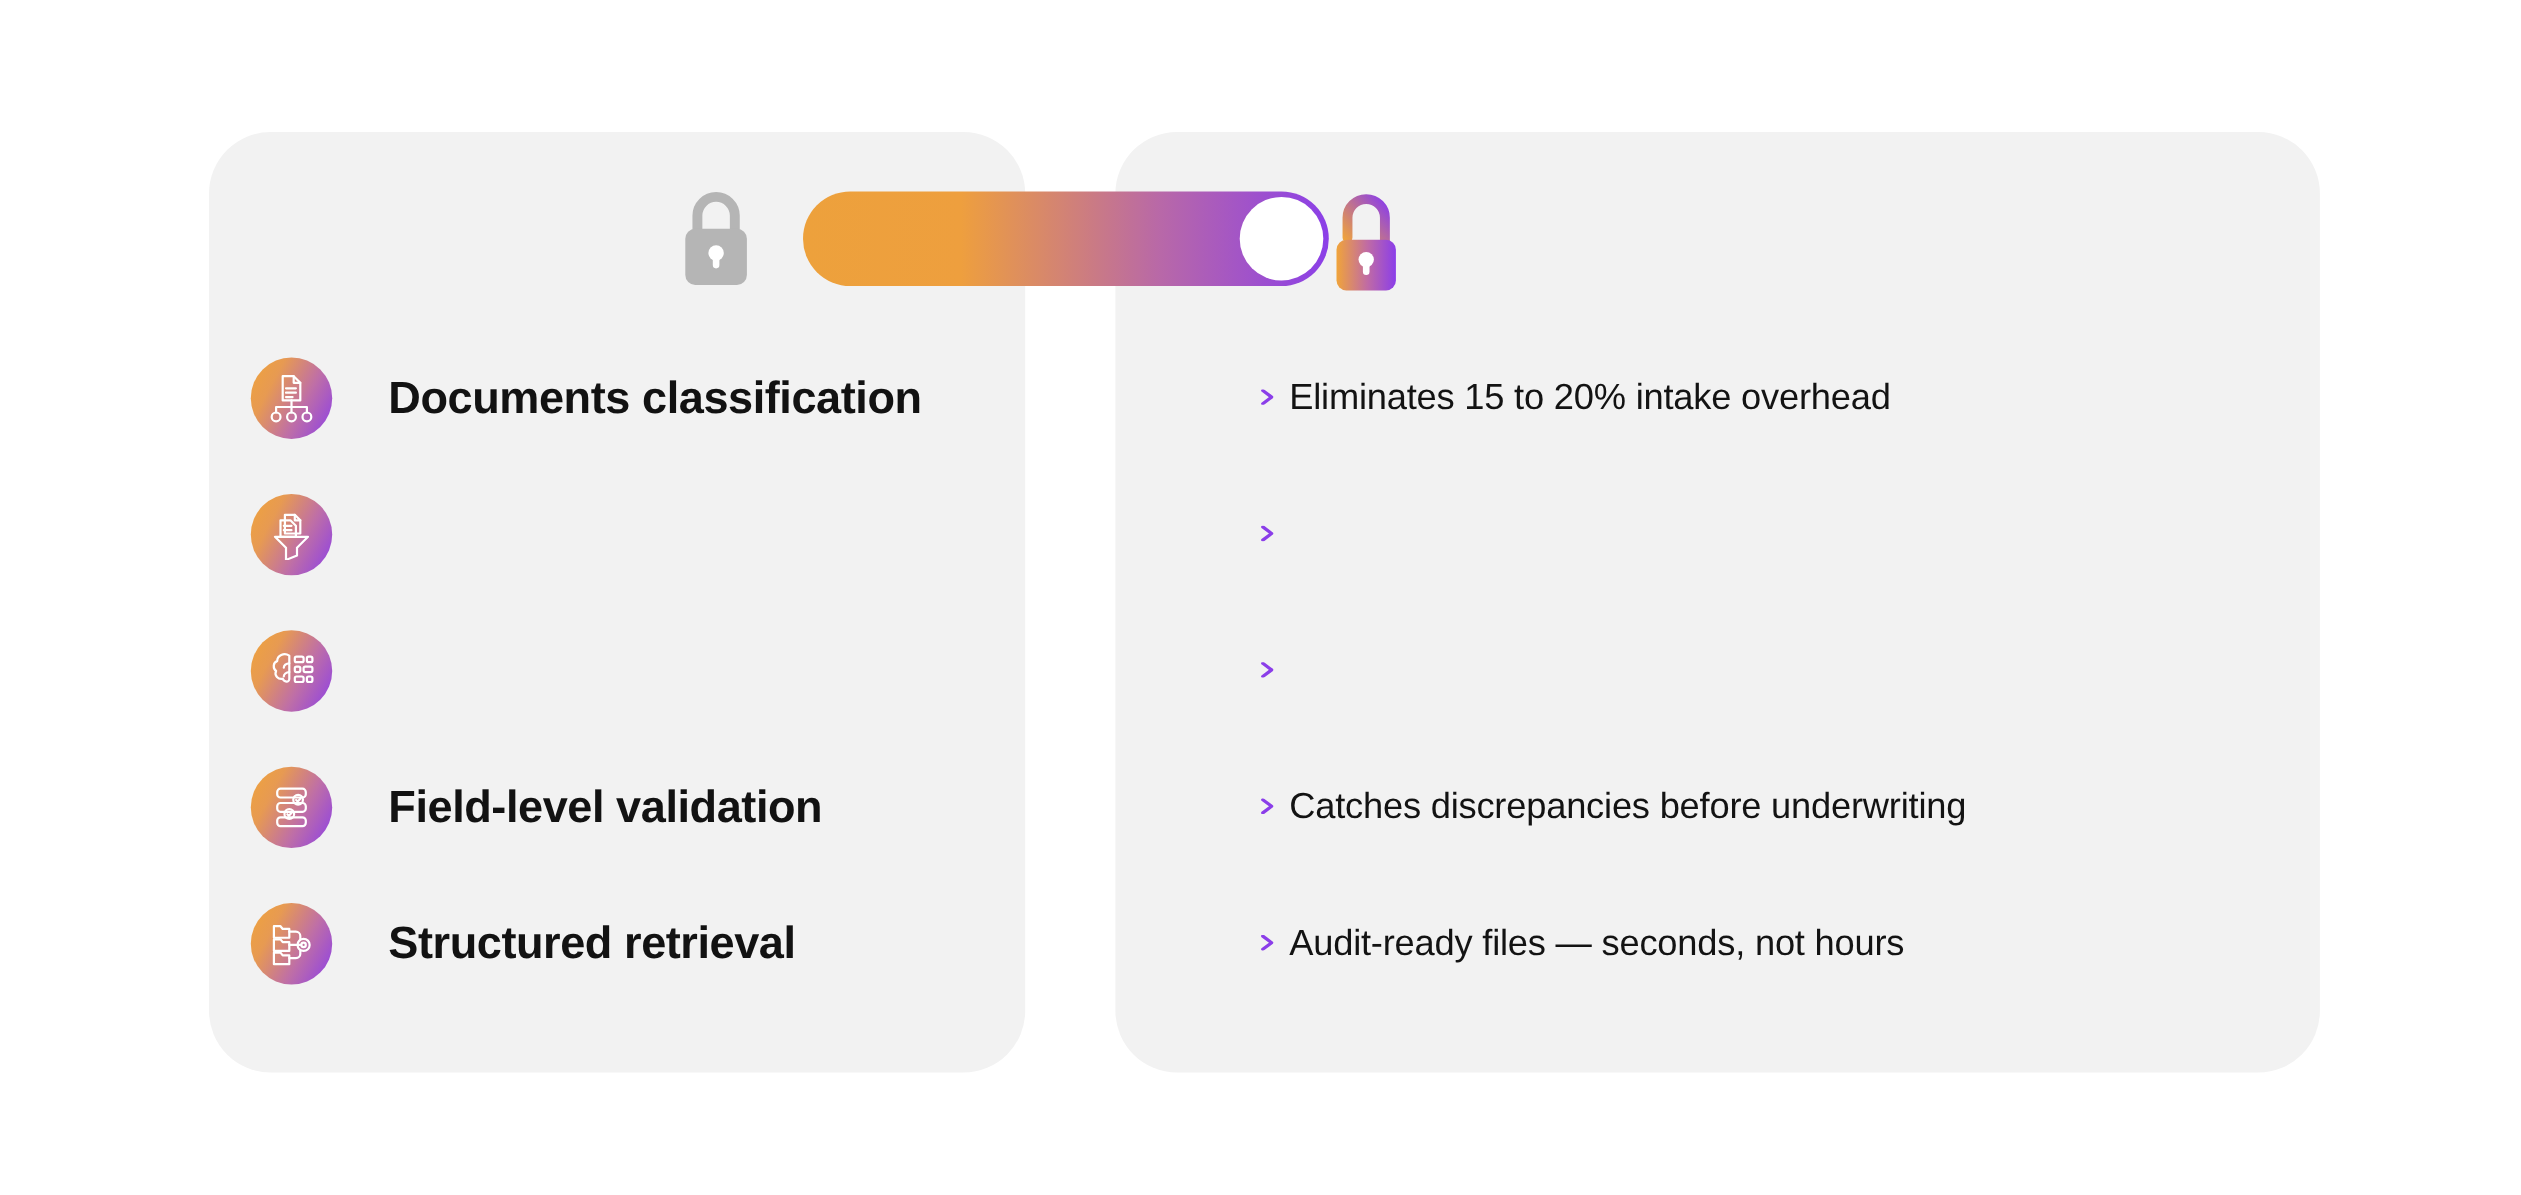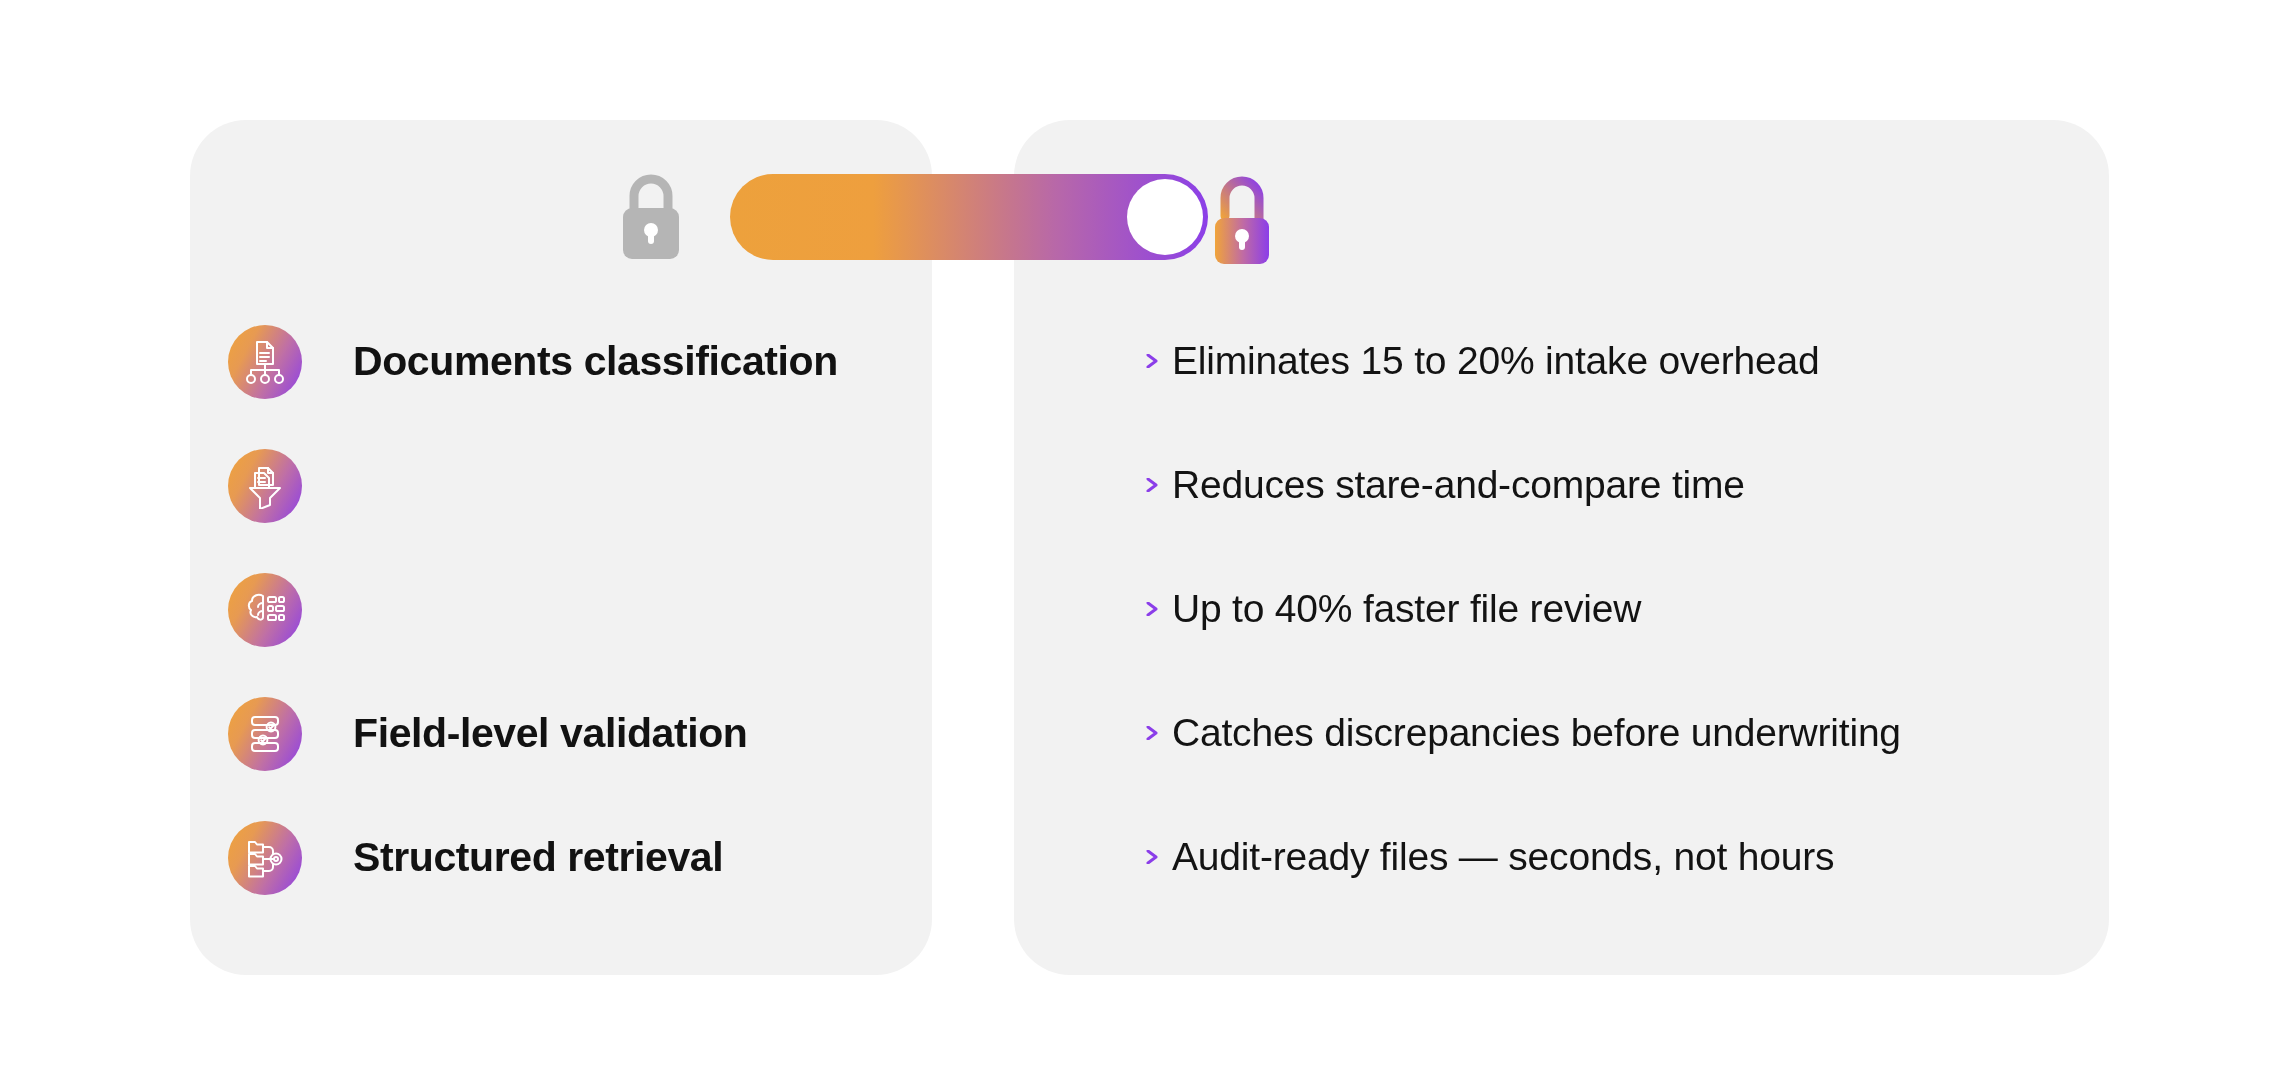--- a/index.html
+++ b/index.html
@@ -125,21 +125,21 @@
   }
   .connector svg { display: block; }
 
   .right-label {
     position: absolute;
     left: 1172px;
     top: 0;
     height: 96px;
     display: flex;
     align-items: center;
-    font-size: 39px;
+    font-size: 33px;
     font-weight: 400;
     letter-spacing: -0.2px;
     color: #131313;
     white-space: nowrap;
   }
 
   #row-0 { top: 313px; }
   #row-1 { top: 437px; }
   #row-2 { top: 561px; }
   #row-3 { top: 685px; }
@@ -232,21 +232,20 @@
         <defs>
           <linearGradient id="arrGrad1" x1="0" y1="0" x2="1" y2="0">
             <stop offset="0%" stop-color="#eeab4e"></stop>
             <stop offset="100%" stop-color="#8b3ee9"></stop>
           </linearGradient>
         </defs>
         <line x1="0" y1="7" x2="284" y2="7" stroke="url(#arrGrad1)" stroke-width="3"></line>
         <path d="M276 1 L284 7 L276 13" fill="none" stroke="#8b3ee9" stroke-width="3" stroke-linecap="round" stroke-linejoin="round"></path>
       </svg>
     </span>
-    <span class="right-label">Reduces stare-and-compare time</span>
   </div>
 
   <div class="row" id="row-2">
     <span class="bullet-icon">
       <svg width="46" height="46" viewBox="0 0 46 46" fill="none" stroke="#ffffff" stroke-width="2" stroke-linejoin="round" stroke-linecap="round">
         <path d="M21 9 c-5 -3 -11 0 -11 5 c-4 1 -4 7 -1 9 c-2 4 2 8 6 7 c1 3 6 4 6 0 z"></path>
         <path d="M21 16 c-3 0 -5 2 -5 4 M21 24 c-3 0 -5 2 -5 4"></path>
         <rect x="26" y="10" width="8" height="5" rx="1.6"></rect>
         <rect x="37" y="10" width="5" height="5" rx="1.6"></rect>
         <rect x="26" y="19" width="5" height="5" rx="1.6"></rect>
@@ -260,21 +259,20 @@
         <defs>
           <linearGradient id="arrGrad2" x1="0" y1="0" x2="1" y2="0">
             <stop offset="0%" stop-color="#eeab4e"></stop>
             <stop offset="100%" stop-color="#8b3ee9"></stop>
           </linearGradient>
         </defs>
         <line x1="0" y1="7" x2="284" y2="7" stroke="url(#arrGrad2)" stroke-width="3"></line>
         <path d="M276 1 L284 7 L276 13" fill="none" stroke="#8b3ee9" stroke-width="3" stroke-linecap="round" stroke-linejoin="round"></path>
       </svg>
     </span>
-    <span class="right-label">Up to 40% faster file review</span>
   </div>
 
   <div class="row" id="row-4">
     <span class="bullet-icon">
       <svg width="46" height="46" viewBox="0 0 46 46" fill="none" stroke="#ffffff" stroke-width="2" stroke-linejoin="round" stroke-linecap="round">
         <path d="M7 7 h6 l2 2.5 h6 v8 h-14 z"></path>
         <path d="M7 19 h6 l2 2.5 h6 v8 h-14 z"></path>
         <path d="M7 31 h6 l2 2.5 h6 v8 h-14 z"></path>
         <path d="M21 12 h6 a4 4 0 0 1 4 4 v3"></path>
         <path d="M21 24 h10"></path>

